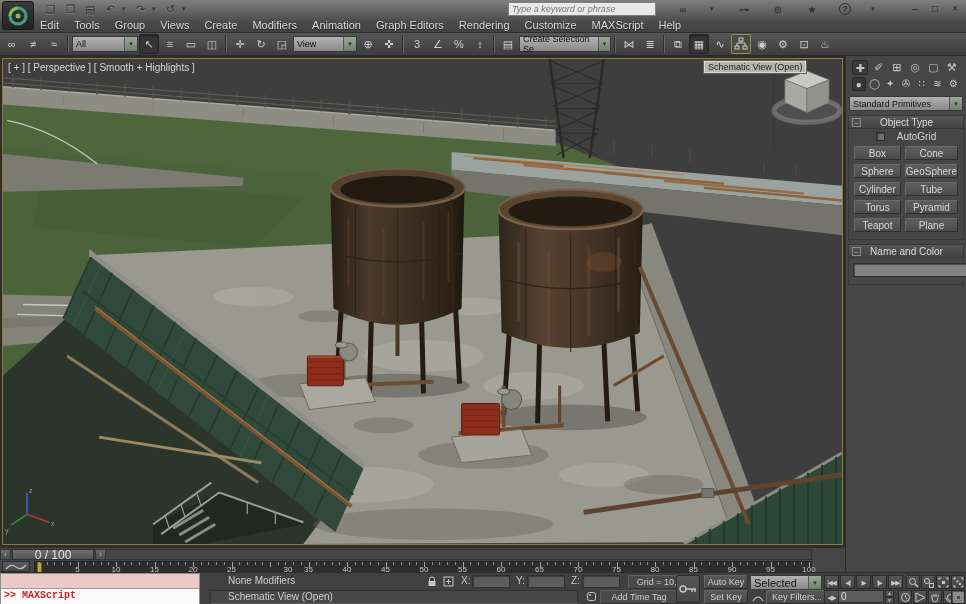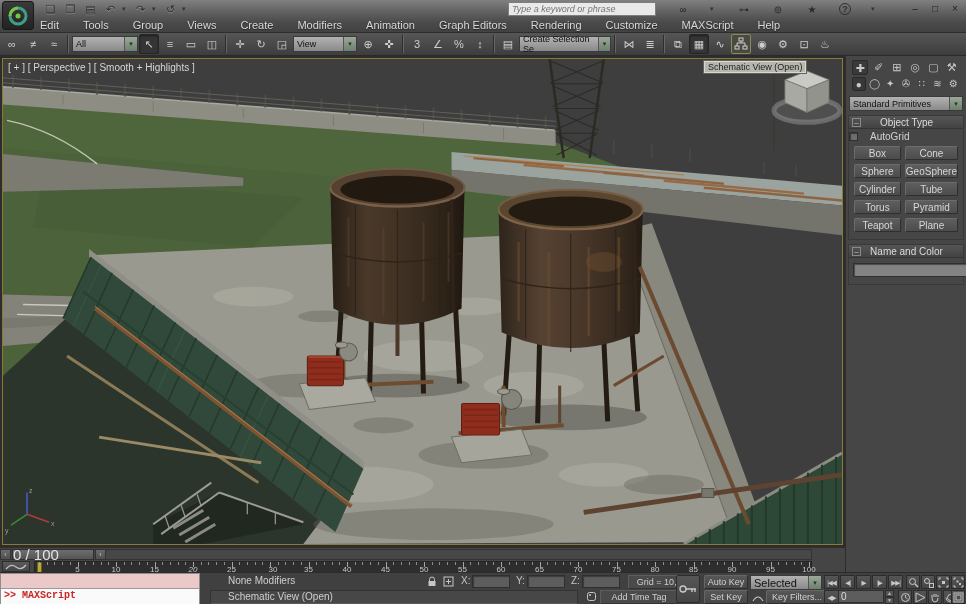--- a/index.html
+++ b/index.html
@@ -21,21 +21,21 @@
   #title-center .file { margin-left:20px; }
   #infocenter { position:absolute; right:88px; top:2px; display:flex; align-items:center; gap:20px; }
   #search-input { width:148px; height:14px; font-size:9px; font-style:italic;
     border:1px solid #7e7e7e; background:#e9e9e9; color:#666; padding:0 3px; }
   .ic-btn { font-size:10px; color:#2a2a2a; width:14px; text-align:center; }
   .help-circle { width:12px; height:12px; border-radius:50%; border:1px solid #2f2f2f;
     font-size:9px; font-weight:bold; color:#2f2f2f; text-align:center; line-height:11px; }
   #win-buttons { position:absolute; right:4px; top:3px; display:flex; gap:6px; }
   .wbtn { width:14px; height:12px; font-size:10px; line-height:12px; text-align:center; color:#222; }
   
-  #menu-bar { position:absolute; left:40px; bottom:1px; display:flex; gap:24px; }
+  #menu-bar { position:absolute; left:40px; bottom:1px; display:flex; gap:15px; }
   .menu-item { font-size:11px; color:#d8d8d8; text-shadow:0 1px 1px #222; cursor:default; }
 
   
   #main-toolbar { height:24px; background:linear-gradient(#565656,#474747 60%,#3d3d3d);
     border-top:1px solid #2e2e2e; border-bottom:1px solid #2a2a2a;
     display:flex; align-items:center; padding:0 2px; gap:1px; }
   .tbtn { width:20px; height:20px; font-size:11px; color:#cdcdcd; text-align:center;
     line-height:19px; border:1px solid transparent; border-radius:2px; flex:0 0 auto; }
   .tbtn.pressed { background:#353535; border-color:#262626; box-shadow:inset 0 1px 2px #1e1e1e; }
   .tbtn.hovered { border-color:#8a8a5a; background:#4a4a40; }
@@ -60,21 +60,21 @@
 
   
   #timeline { height:25px; background:#454545; border-top:1px solid #2f2f2f; position:relative; }
   #time-slider-row { position:absolute; left:0; top:0; right:0; height:13px; }
   #slider-track { position:absolute; left:0; top:1px; width:812px; height:11px;
     background:#474747; border:1px solid #333; }
   .tsbtn { position:absolute; top:1px; width:11px; height:11px; background:linear-gradient(#6a6a6a,#4f4f4f);
     border:1px solid #333; color:#c9c9c9; font-size:7px; text-align:center; line-height:10px; }
   #time-slider-handle { position:absolute; left:12px; top:1px; width:82px; height:11px;
     background:linear-gradient(#6e6e6e,#555); border:1px solid #2f2f2f;
-    font-size:15px; color:#e2e2e2; line-height:10px; }
+    font-size:12px; color:#e2e2e2; text-align:center; line-height:10px; }
   #track-bar { position:absolute; left:0; top:13px; right:0; height:12px; }
   #mini-curve-btn { position:absolute; left:2px; top:0; width:28px; height:11px;
     background:linear-gradient(#5a5a5a,#454545); border:1px solid #2e2e2e;
     display:flex; align-items:center; justify-content:center; }
   #track-bar-ruler { position:absolute; left:34px; top:0; width:778px; height:12px;
     background:#2e2e2e; border:1px solid #242424; }
   .tick { position:absolute; top:0; width:1px; height:3px; background:#8c8c8c; }
   .tick.major { height:5px; background:#a5a5a5; }
   .tick-label { position:absolute; top:3px; transform:translateX(-50%);
     font-size:8px; color:#c6c6c6; }
@@ -88,21 +88,21 @@
   .cp-tab.active { background:#3a3a3a; border:1px solid #2a2a2a; border-radius:2px; }
   .cp-cat { width:14px; height:14px; font-size:10px; color:#c9c9c9; text-align:center; line-height:14px; }
   .cp-cat.active { background:#383838; border:1px solid #292929; border-radius:2px; }
   #primitives-combo { margin:4px 3px 2px; height:15px; }
   .rollout { margin:4px 2px 0; border:1px solid #393939; }
   .rollout-header { height:13px; background:linear-gradient(#555,#434343);
     border-bottom:1px solid #353535; display:flex; align-items:center; }
   .rollout-minus { width:9px; height:9px; margin:0 3px; border:1px solid #8a8a8a;
     color:#ccc; font-size:8px; line-height:7px; text-align:center; }
   .rollout-title { flex:1; text-align:center; font-size:10px; color:#dcdcdc; margin-right:14px; }
-  .autogrid-row { display:flex; align-items:center; gap:12px; height:15px; }
+  .autogrid-row { display:flex; align-items:center; justify-content:center; gap:12px; height:15px; }
   .checkbox { width:9px; height:9px; background:#6e6e6e; border:1px solid #2f2f2f;
     box-shadow:inset 1px 1px 1px #3a3a3a; }
   .cb-label { font-size:10px; color:#d2d2d2; }
   #object-type-grid { display:grid; grid-template-columns:1fr 1fr; gap:4px; padding:2px 5px 7px; }
   .pbtn { height:14px; font-size:10px; color:#d6d6d6; text-align:center; line-height:13px;
     background:linear-gradient(#5e5e5e,#4c4c4c); border:1px solid #6b6b6b;
     border-bottom-color:#2f2f2f; border-right-color:#2f2f2f; border-radius:2px; }
   #name-color-body { display:flex; gap:3px; padding:5px 4px 7px; }
   #object-name-field { flex:1; height:14px; background:#838383; border:1px solid #2f2f2f;
     box-shadow:inset 1px 1px 1px #4a4a4a; font-size:10px; color:#111; padding:0 2px; }
@@ -623,21 +623,21 @@
             <div class="tick" style="left: 173.4px;"></div>
             <div class="tick" style="left: 181.1px;"></div>
             <div class="tick" style="left: 188.8px;"></div>
             <div class="tick major" style="left: 196.5px;"></div>
             <div class="tick-label" style="left: 196.5px;">25</div>
             <div class="tick" style="left: 204.2px;"></div>
             <div class="tick" style="left: 211.9px;"></div>
             <div class="tick" style="left: 219.6px;"></div>
             <div class="tick" style="left: 227.3px;"></div>
             <div class="tick major" style="left: 235px;"></div>
-            <div class="tick-label" style="left: 235px; padding-left: 6px;">30</div>
+            <div class="tick-label" style="left: 250px; padding-left: 6px;">30</div>
             <div class="tick" style="left: 242.7px;"></div>
             <div class="tick" style="left: 250.4px;"></div>
             <div class="tick" style="left: 258.1px;"></div>
             <div class="tick" style="left: 265.8px;"></div>
             <div class="tick major" style="left: 273.5px;"></div>
             <div class="tick-label" style="left: 273.5px;">35</div>
             <div class="tick" style="left: 281.2px;"></div>
             <div class="tick" style="left: 288.9px;"></div>
             <div class="tick" style="left: 296.6px;"></div>
             <div class="tick" style="left: 304.3px;"></div>

